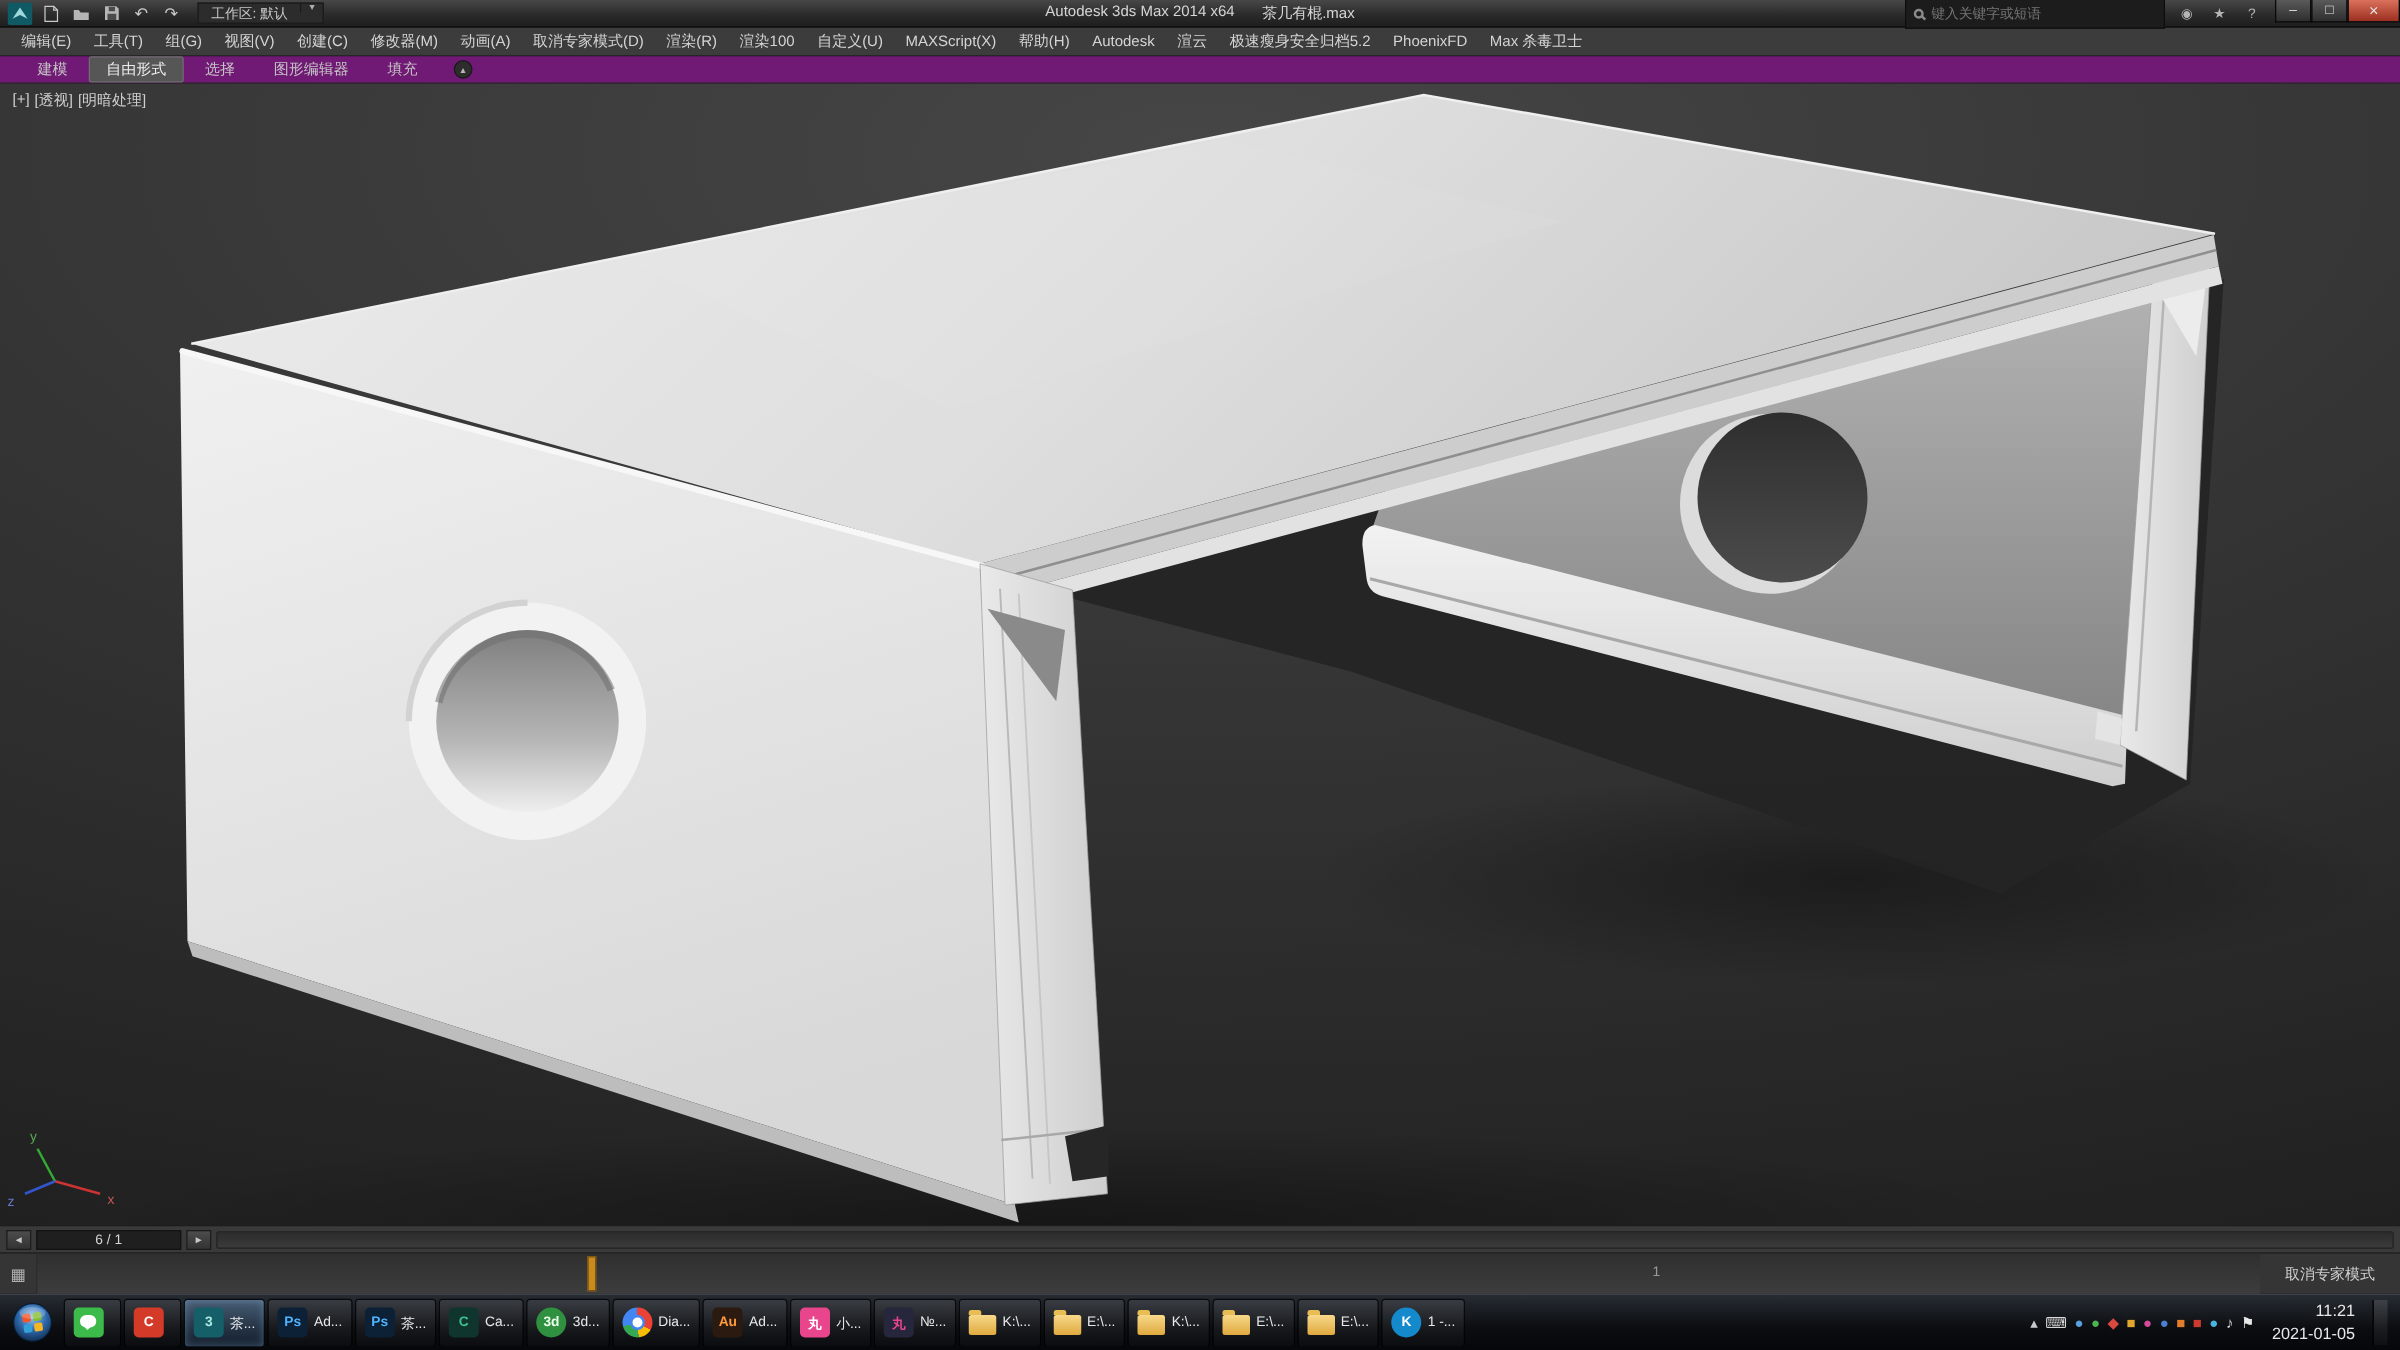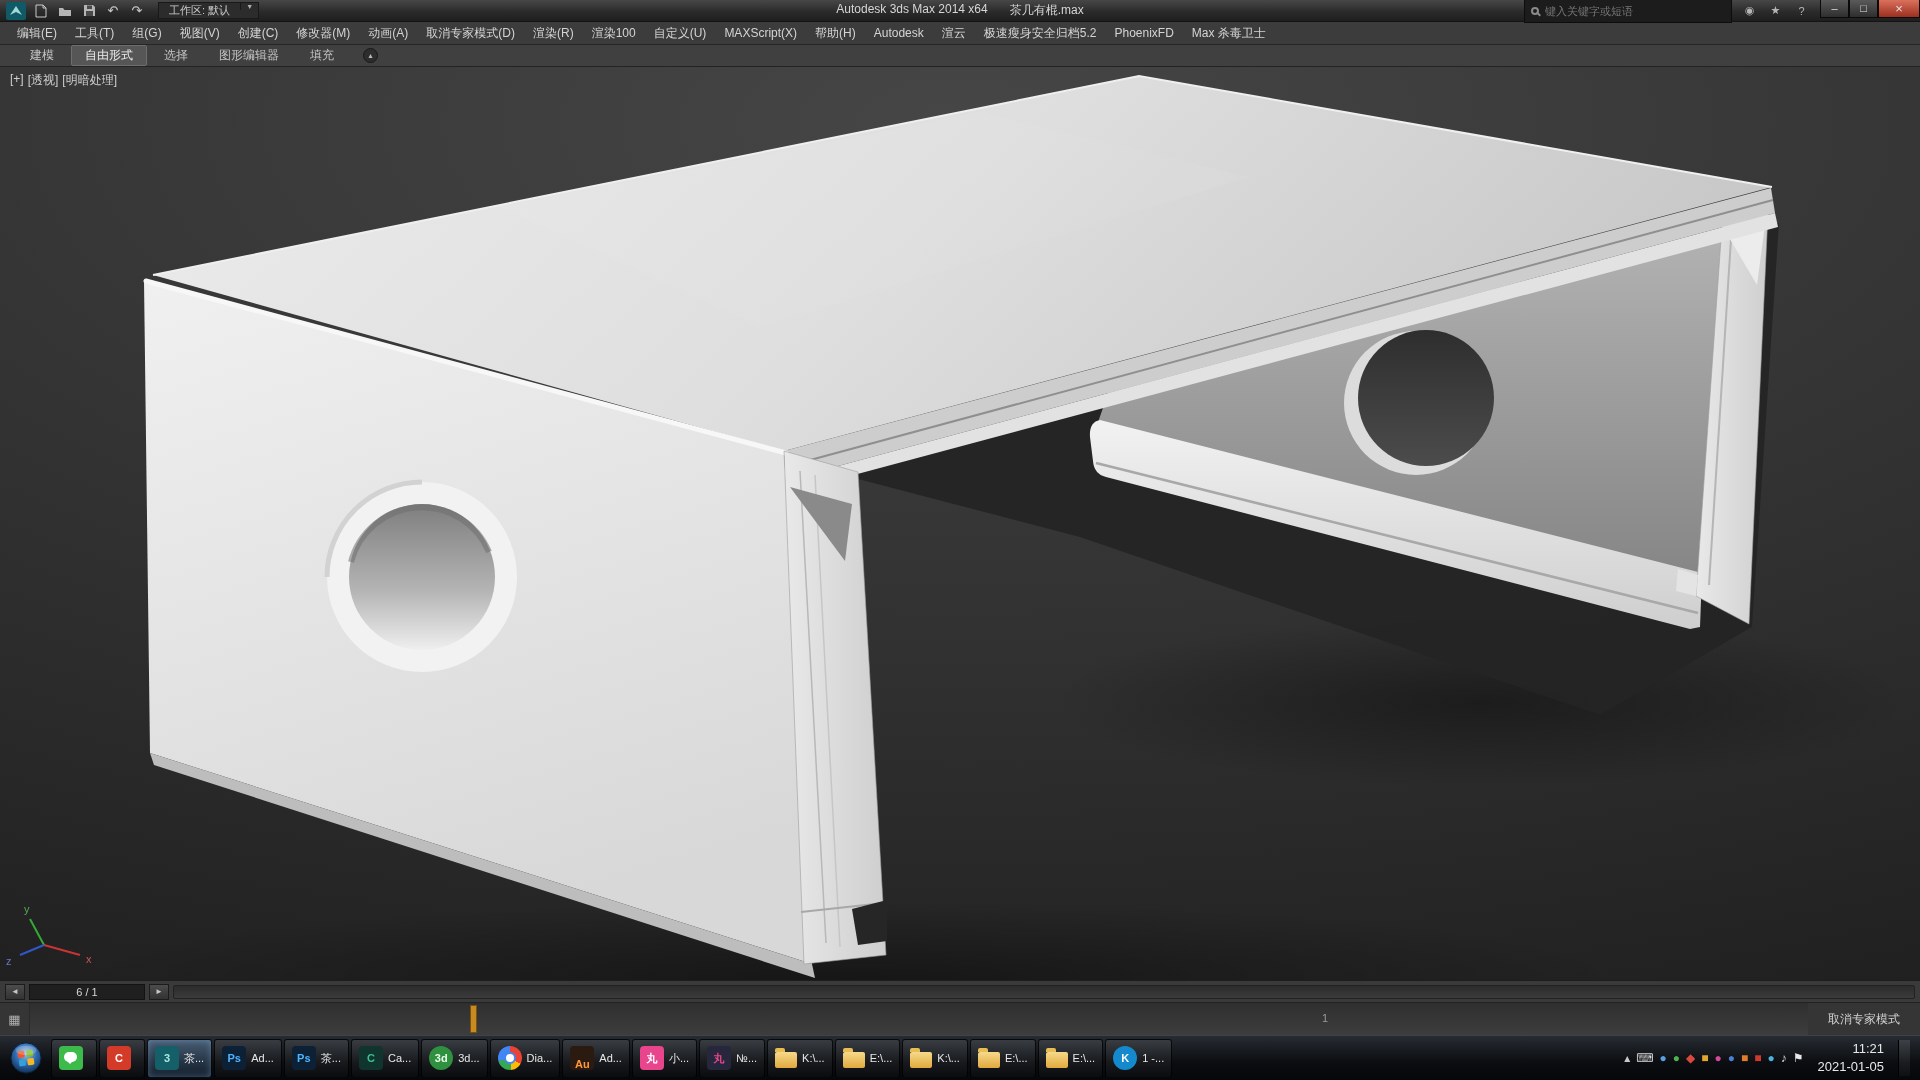--- a/index.html
+++ b/index.html
@@ -34,21 +34,21 @@
     background:linear-gradient(#5a5a5a,#2e2e2e);border:1px solid #0a0a0a;border-top:none;
     color:#e0e0e0;font-size:11px;line-height:1}
   .win-btn.close{background:linear-gradient(#da715c,#9c2f20);width:42px;font-size:13px}
 
   
   .menu-bar{height:23px;background:#3c3c3c;display:flex;align-items:center;padding:0 8px;
     border-bottom:1px solid #262626;flex:0 0 23px;overflow:hidden}
   .menu-item{padding:0 9px;color:#d4d4d4;font-size:12px;line-height:23px;white-space:nowrap}
 
   
-  .ribbon{height:22px;background:#404040;display:flex;align-items:center;padding-left:16px;
+  .ribbon{height:22px;background:#701a75;display:flex;align-items:center;padding-left:16px;
     gap:3px;border-bottom:1px solid #232323;flex:0 0 22px}
   .ribbon-tab{padding:1px 13px;color:#c4c4c4;font-size:12px;border:1px solid transparent;
     white-space:nowrap}
   .ribbon-tab.active{background:#565656;border-color:#6e6e6e;color:#ececec;border-radius:2px}
   .ribbon-toggle{margin-left:12px;width:15px;height:15px;border-radius:50%;background:#2d2d2d;
     border:1px solid #191919;color:#b8b8b8;font-size:8px;display:flex;align-items:center;
     justify-content:center}
 
   
   .viewport{flex:1 1 auto;position:relative;overflow:hidden;
@@ -437,21 +437,21 @@
         </button>
       
         <button class="tb-btn">
           <span class="tb-icon chrome">
             <span></span>
           </span>
           <span class="tb-label">Dia...</span>
         </button>
       
         <button class="tb-btn">
-          <span class="tb-icon glyph" style="background: rgb(43, 26, 16); align-items: flex-end;">
+          <span class="tb-icon glyph" style="background: rgb(43, 26, 16);">
             <span style="color: rgb(255, 154, 60);">Au</span>
           </span>
           <span class="tb-label">Ad...</span>
         </button>
       
         <button class="tb-btn">
           <span class="tb-icon glyph" style="background: rgb(232, 69, 140);">
             <span style="color: rgb(255, 255, 255);">丸</span>
           </span>
           <span class="tb-label">小...</span>

